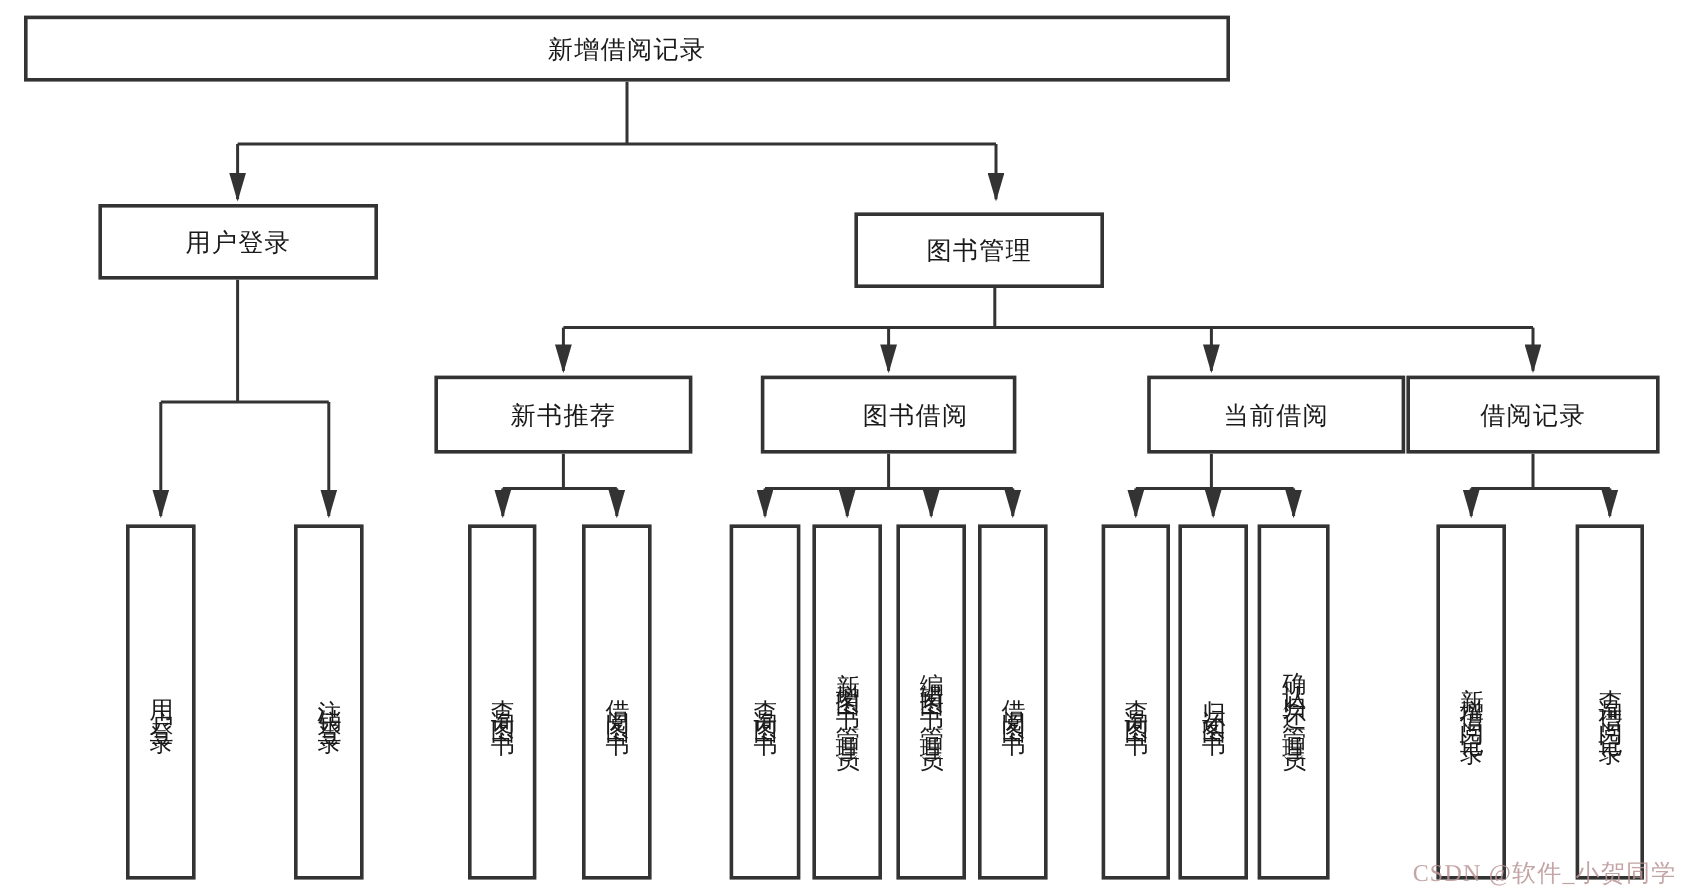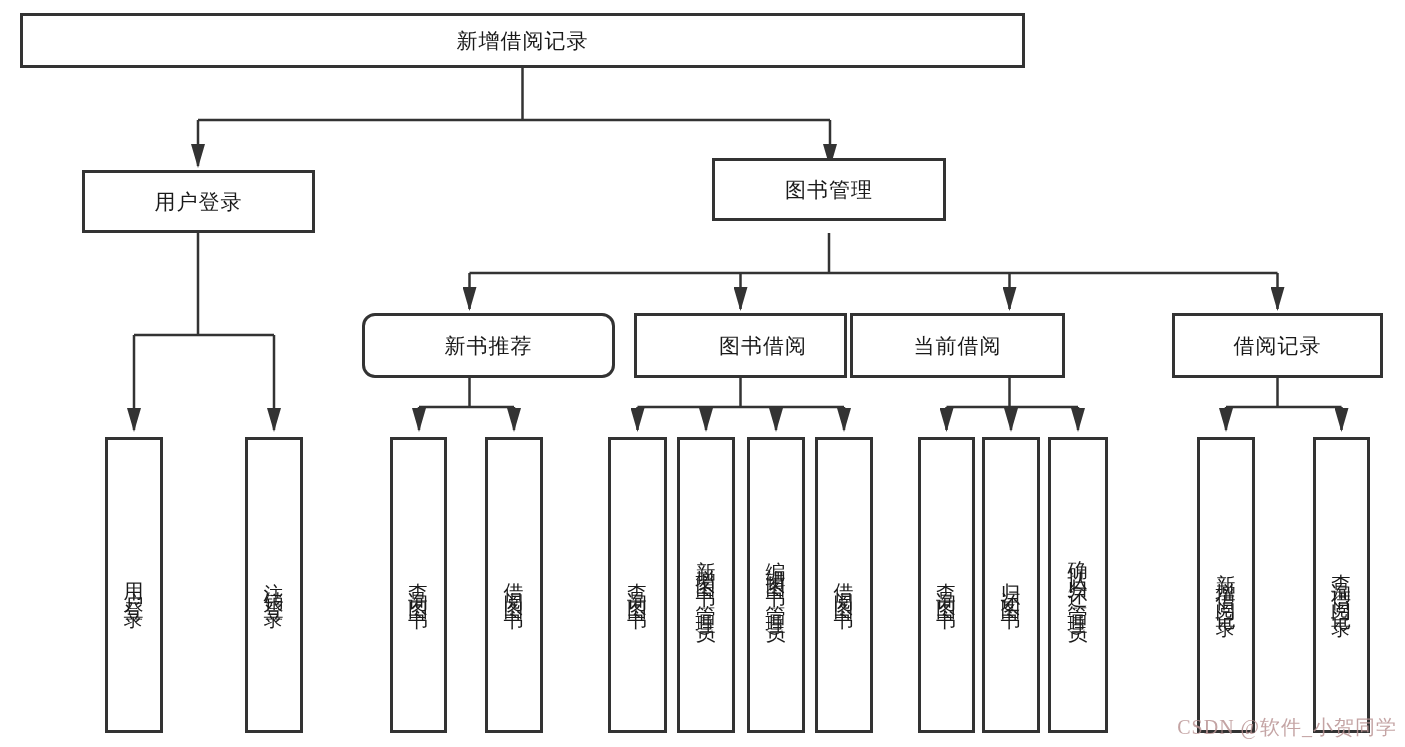--- a/index.html
+++ b/index.html
@@ -43,25 +43,25 @@
     align-items: center;
     justify-content: center;
     writing-mode: vertical-rl;
     font-size: 20px;
     letter-spacing: 9px;
     color: #1a1a1a;
     line-height: 1;
   }
   .root  { left: 20px;  top: 13px;  width: 1005px; height: 55px; }
   .lv2-a { left: 82px;  top: 170px; width: 233px;  height: 63px; }
-  .lv2-b { left: 712px; top: 158px; width: 234px;  height: 63px; }
+  .lv2-b { left: 712px; top: 177px; width: 208px;  height: 63px; }
   .lv3   { top: 313px; height: 65px; }
-  .lv3-1 { left: 362px;  width: 253px; border-radius: 13px; }
+  .lv3-1 { left: 362px;  width: 215px; }
   .lv3-2 { left: 634px;  width: 213px; padding-left: 45px; }
-  .lv3-3 { left: 850px;  width: 215px; }
+  .lv3-3 { left: 956px;  width: 215px; }
   .lv3-4 { left: 1172px; width: 211px; }
   .leaf  { top: 437px; height: 296px; width: 58px; }
   .lf-a1 { left: 105px; }
   .lf-a2 { left: 245px; }
   .lf-b1 { left: 390px; width: 57px; }
   .lf-b2 { left: 485px; }
   .lf-c1 { left: 608px; width: 59px; }
   .lf-c2 { left: 677px; }
   .lf-c3 { left: 747px; }
   .lf-c4 { left: 815px; }

